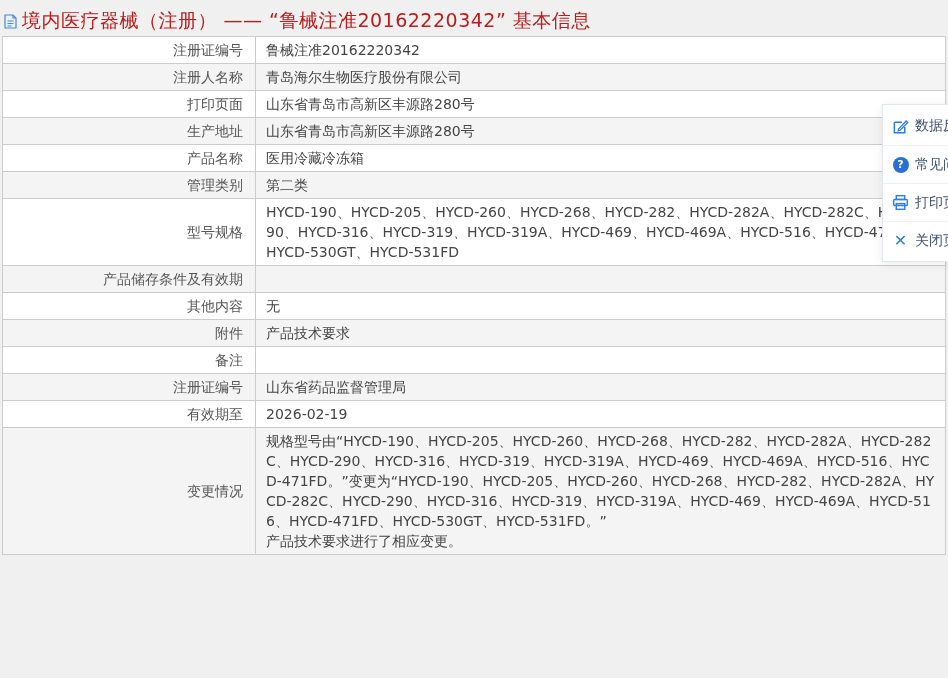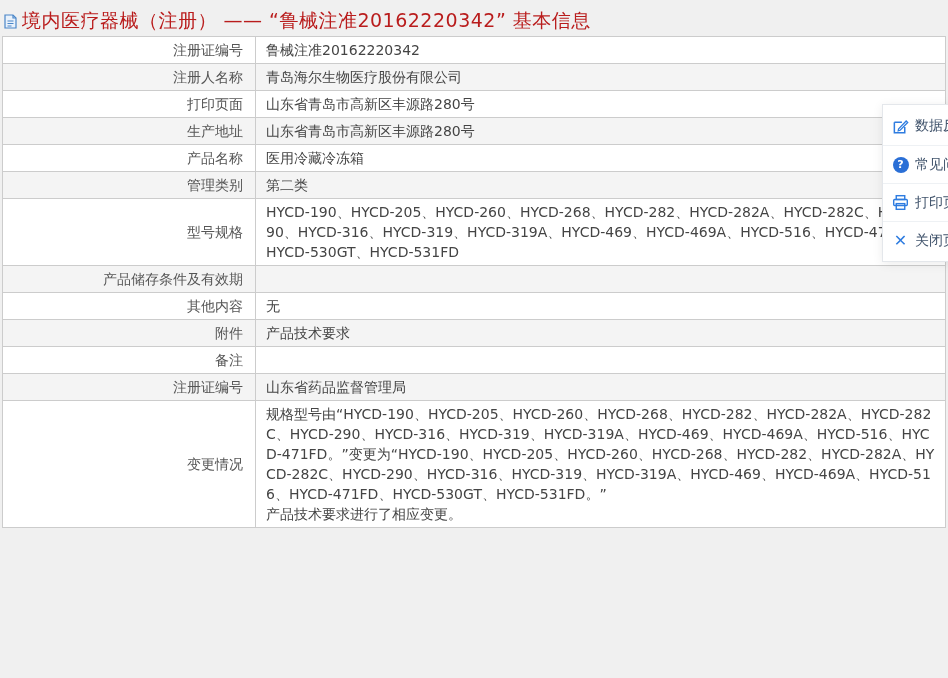--- a/index.html
+++ b/index.html
@@ -160,20 +160,26 @@
 
   <tr>
     <th class="label"><span class="label-wrap">
             <span class="label-text">注册证编号</span>
           </span></th>
     <td class="value">山东省药品监督管理局</td>
   </tr>
 
 
 
+  <tr>
+    <th class="label"><span class="label-wrap">
+            <span class="label-text">有效期至</span>
+          </span></th>
+    <td class="value">2026-02-19</td>
+  </tr>
 
   <tr>
     <th class="label"><span class="label-wrap">
             <span class="label-text">变更情况</span>
           </span></th>
     <td class="value">规格型号由“HYCD-190、HYCD-205、HYCD-260、HYCD-268、HYCD-282、HYCD-282A、HYCD-282C、HYCD-290、HYCD-316、HYCD-319、HYCD-319A、HYCD-469、HYCD-469A、HYCD-516、HYCD-471FD。”变更为“HYCD-190、HYCD-205、HYCD-260、HYCD-268、HYCD-282、HYCD-282A、HYCD-282C、HYCD-290、HYCD-316、HYCD-319、HYCD-319A、HYCD-469、HYCD-469A、HYCD-516、HYCD-471FD、HYCD-530GT、HYCD-531FD。”
 产品技术要求进行了相应变更。</td>
   </tr>
 
 </tbody>

